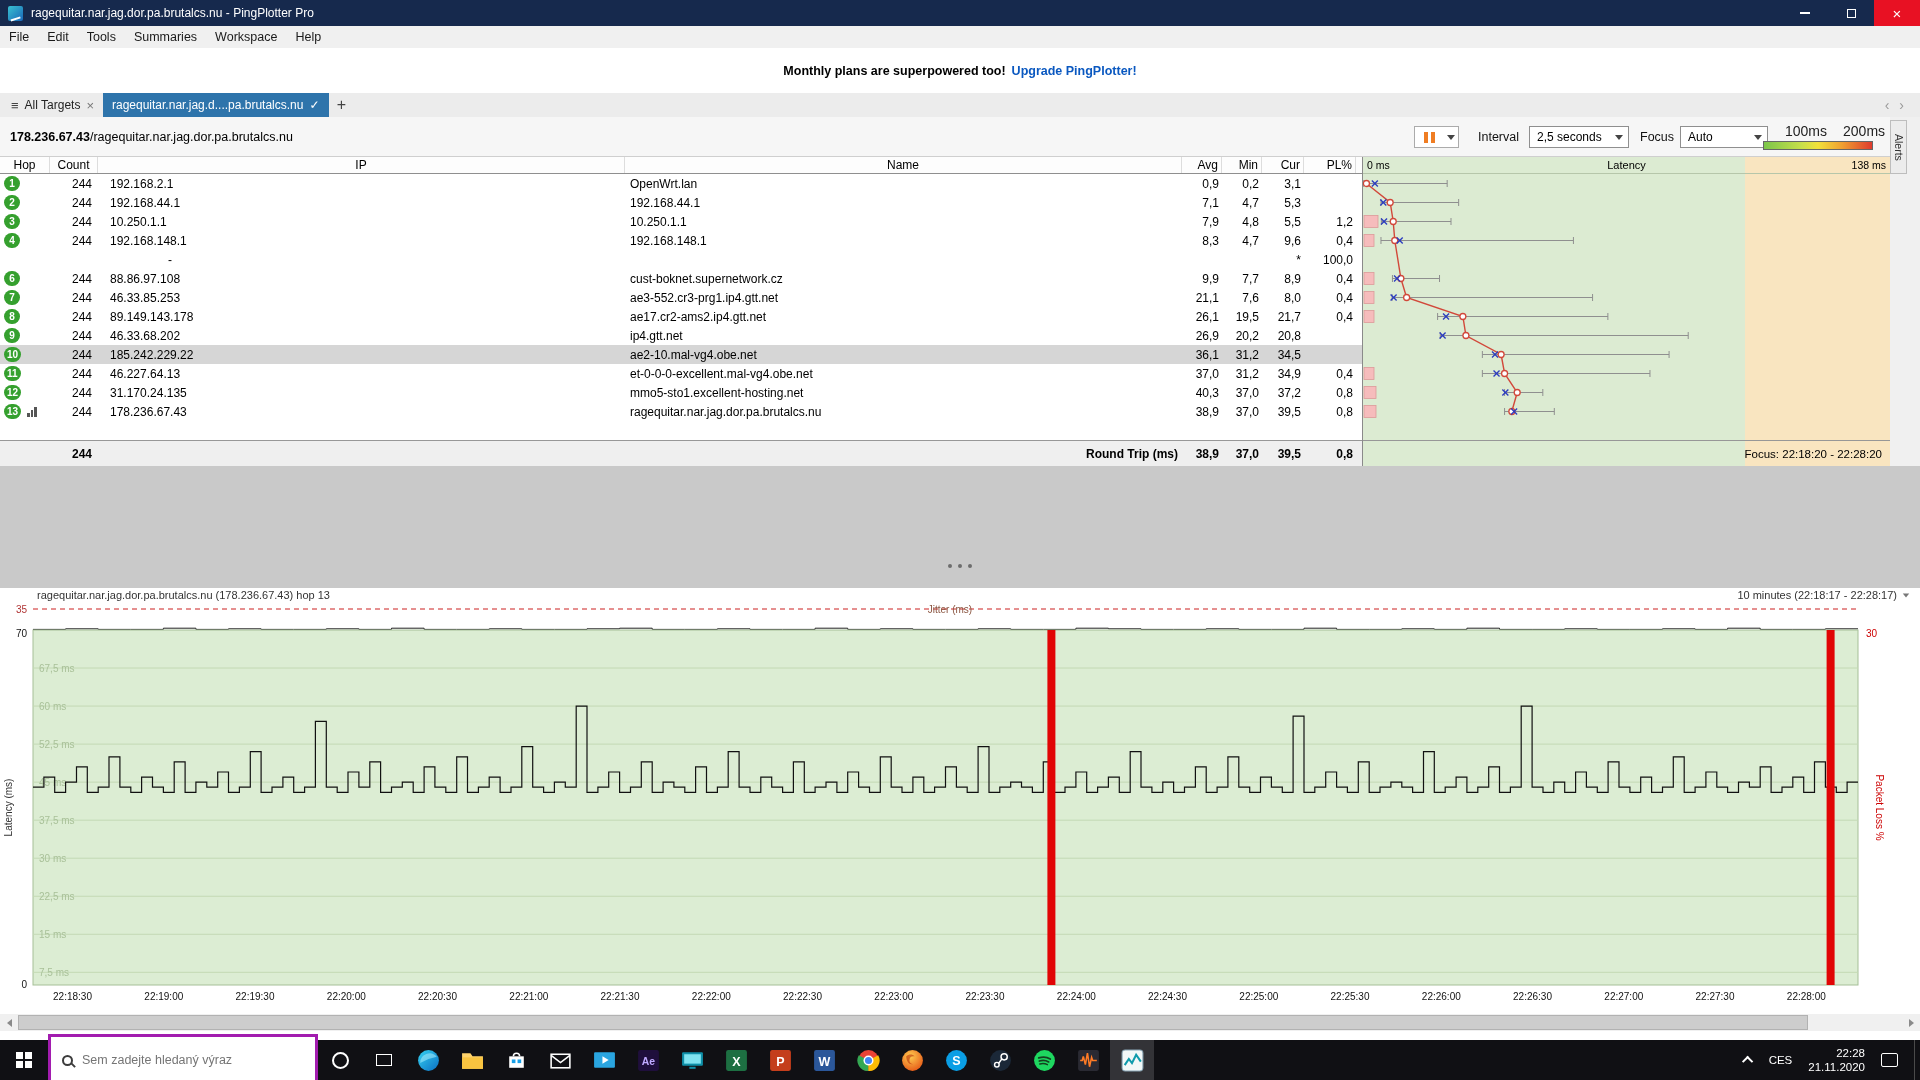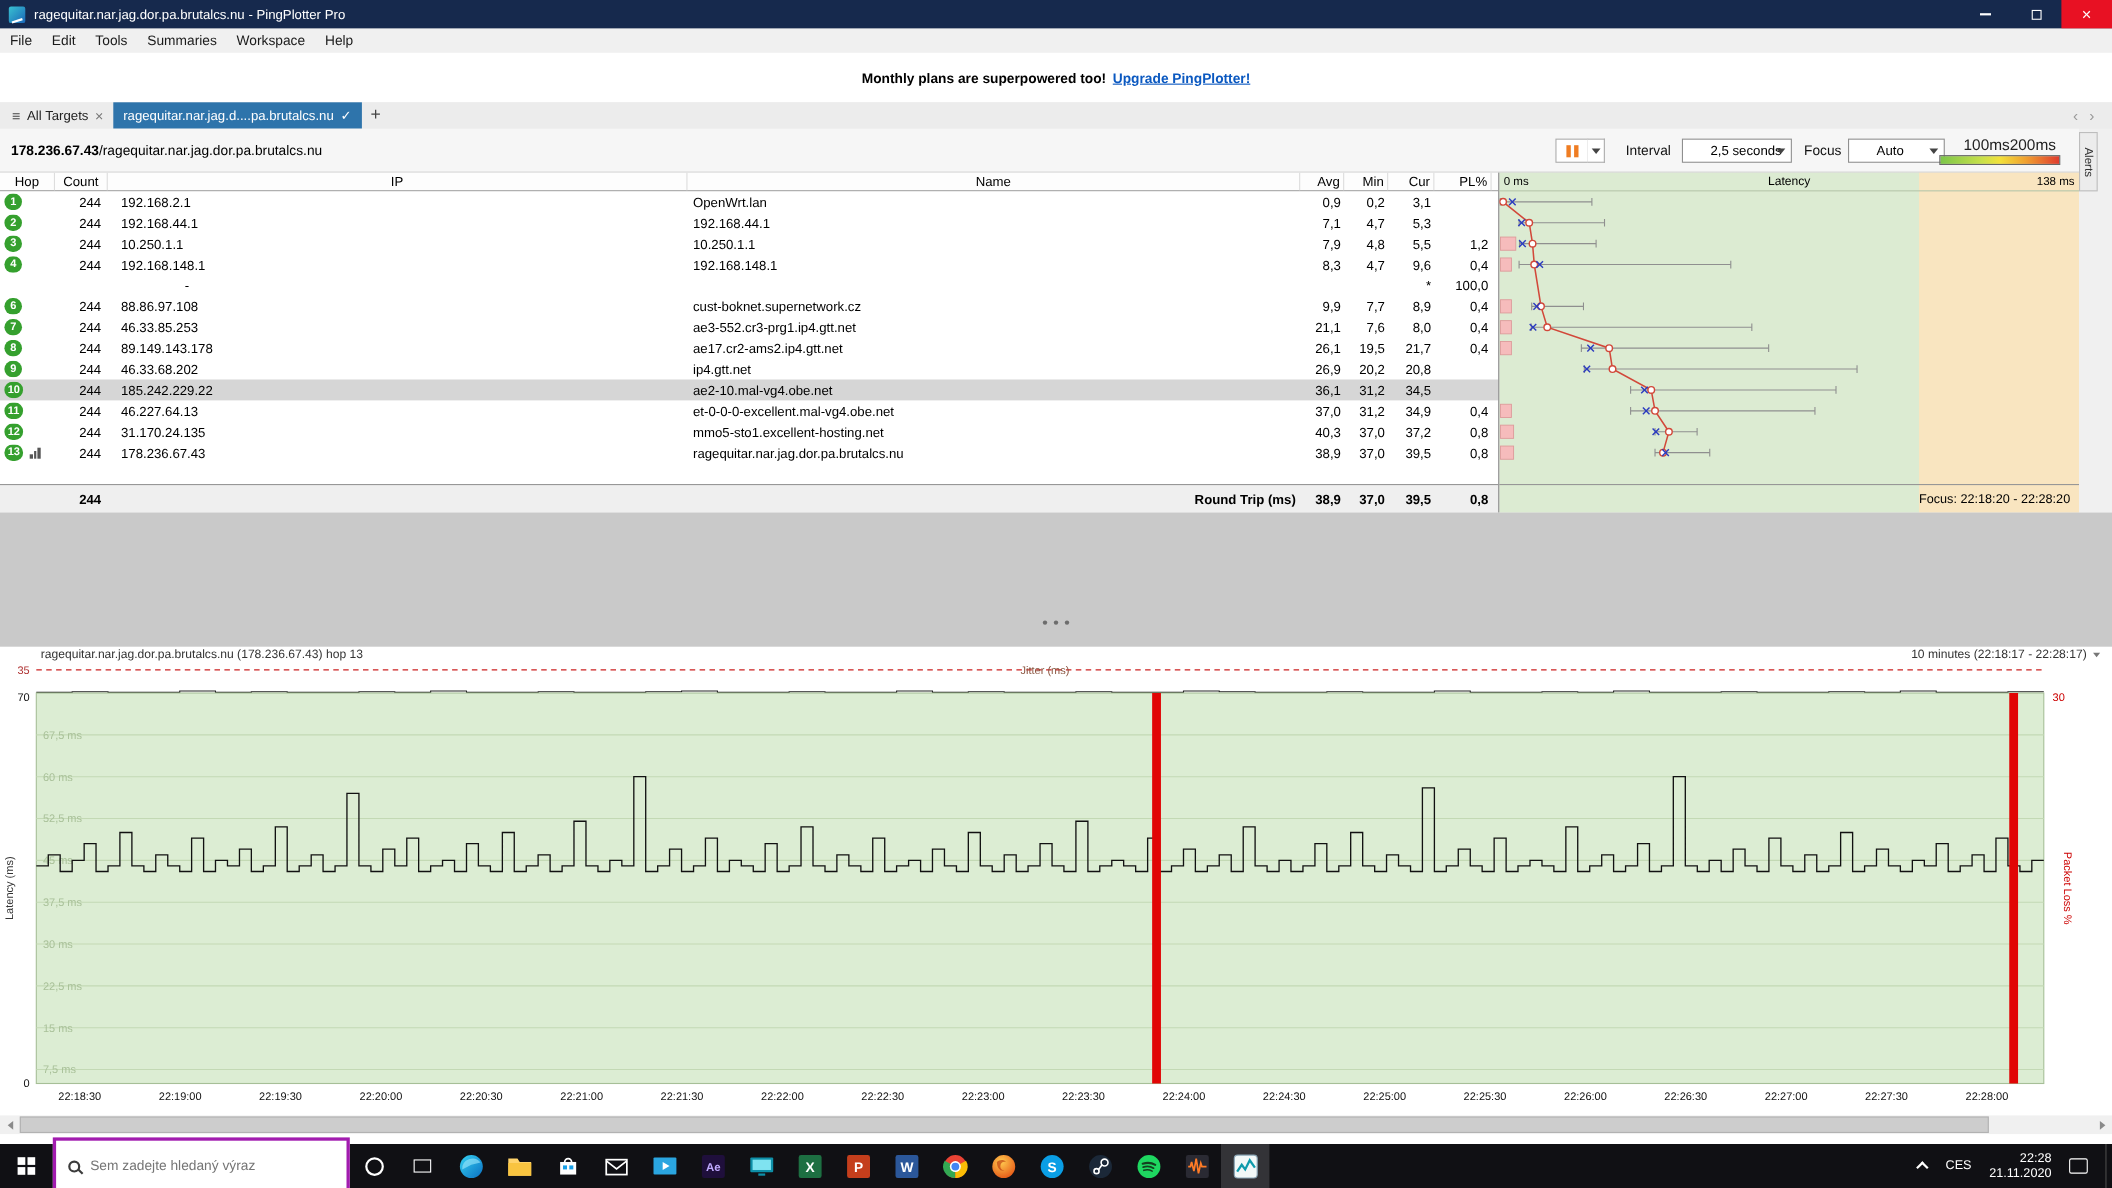--- a/index.html
+++ b/index.html
@@ -16,21 +16,21 @@
   #btn-min i{display:block;width:10px;height:2px;background:#fff}
   #btn-max i{display:block;width:9px;height:9px;border:1px solid #fff}
   #btn-close{background:#e81123;color:#fff;font-size:15px;line-height:1}
 
   
   #menubar{position:absolute;left:0;top:26px;width:1920px;height:22px;background:#f0f0f0;display:flex;align-items:flex-end;font-size:12.5px;color:#1a1a1a}
   .menu-item{padding:0 9px;height:100%;display:flex;align-items:center}
 
   
   #banner{position:absolute;left:0;top:48px;width:1920px;height:45px;background:#fff;display:flex;align-items:center;justify-content:center;font-size:12.5px;font-weight:bold}
-  #banner-link{color:#0a58c0;text-decoration:underline;margin-left:6px;cursor:pointer}
+  #banner-link{color:#0a58c0;margin-left:6px;cursor:pointer}
 
   
   #tabbar{position:absolute;left:0;top:93px;width:1920px;height:24px;background:#ececec;display:flex;align-items:stretch;font-size:12px}
   .tab{display:flex;align-items:center;gap:6px;padding:0 9px;white-space:nowrap}
   #tab-all{color:#222;margin-left:2px}
   .hamburger{font-size:13px;color:#444}
   .tab-close{color:#777;font-size:13px}
   #tab-active{background:#2e74ab;color:#fff}
   #tab-active .tab-check{color:#fff;font-size:12px}
   #tab-new{width:26px;display:flex;align-items:center;justify-content:center;font-size:16px;color:#444}
@@ -40,28 +40,28 @@
   #targetbar{position:absolute;left:0;top:117px;width:1890px;height:40px;background:#f6f6f6;border-bottom:1px solid #cfcfcf;font-size:12.5px}
   #target-label{position:absolute;left:10px;top:0;height:40px;display:flex;align-items:center}
   #target-ip{font-weight:bold}
   #pause-btn{position:absolute;left:1414px;top:9px;width:30px;height:22px;background:#fff;border:1px solid #ababab;display:flex;align-items:center;justify-content:center;gap:3px}
   #pause-btn i{display:block;width:4px;height:11px;background:#ef7d23}
   #pause-dd{position:absolute;left:1443px;top:9px;width:16px;height:22px;background:#fff;border:1px solid #ababab;border-left:none;display:flex;align-items:center;justify-content:center}
   .dd-arrow{width:0;height:0;border-left:4px solid transparent;border-right:4px solid transparent;border-top:5px solid #444}
   .bar-label{position:absolute;top:0;height:40px;display:flex;align-items:center;color:#111}
   #interval-label{left:1478px}
   #focus-label{left:1640px}
-  .selectbox{position:absolute;top:9px;height:22px;background:#fff;border:1px solid #8f8f8f;display:flex;align-items:center;font-size:12px;padding-left:25px}
+  .selectbox{position:absolute;top:9px;height:22px;background:#fff;border:1px solid #8f8f8f;display:flex;align-items:center;font-size:12px;padding-left:7px}
   .selectbox .dd-arrow{position:absolute;right:5px}
   #interval-select{left:1529px;width:100px}
   #focus-select{left:1680px;width:88px}
   #legend{position:absolute;left:1763px;top:6px;width:110px}
   #legend .lg-labels{display:flex;font-size:14px;color:#222}
   #legend .lg-labels span:first-child{margin-left:22px}
-  #legend .lg-labels span:last-child{}
+  #legend .lg-labels span:last-child{margin-left:16px}
   #legend .lg-bar{margin-top:2px;height:9px;border:1px solid #666;background:linear-gradient(90deg,#7cc64a 0%,#c8e04a 35%,#f2e13a 50%,#f0a030 72%,#df3b2e 100%)}
   #alerts-tab{position:absolute;left:1890px;top:120px;width:17px;height:54px;background:#ececec;border:1px solid #bdbdbd;display:flex;align-items:center;justify-content:center;font-size:10.5px;color:#333;writing-mode:vertical-rl}
 
   
   :root{--cols:50px 48px 527px 557px 40px 40px 42px 52px 6px}
   #thead{position:absolute;left:0;top:157px;width:1362px;height:17px;background:#fdfdfd;border-bottom:1px solid #8f8f8f;display:grid;grid-template-columns:var(--cols);font-size:12px;align-items:center}
   .thc{height:100%;display:flex;align-items:center;justify-content:center;border-right:1px solid #ddd;overflow:hidden}
   .thc.r{justify-content:flex-end;padding-right:3px}
   #trace-rows{position:absolute;left:0;top:174px;width:1362px;height:266px;background:#fff}
   .trow{display:grid;grid-template-columns:var(--cols);height:19px;align-items:center;font-size:12px}

